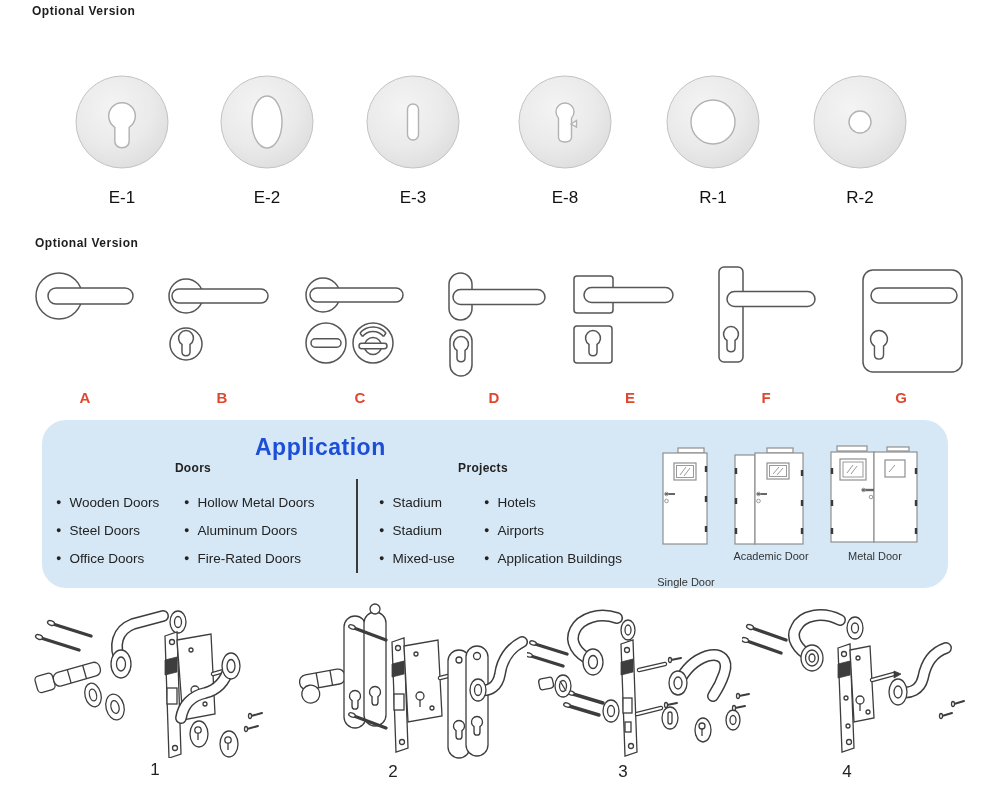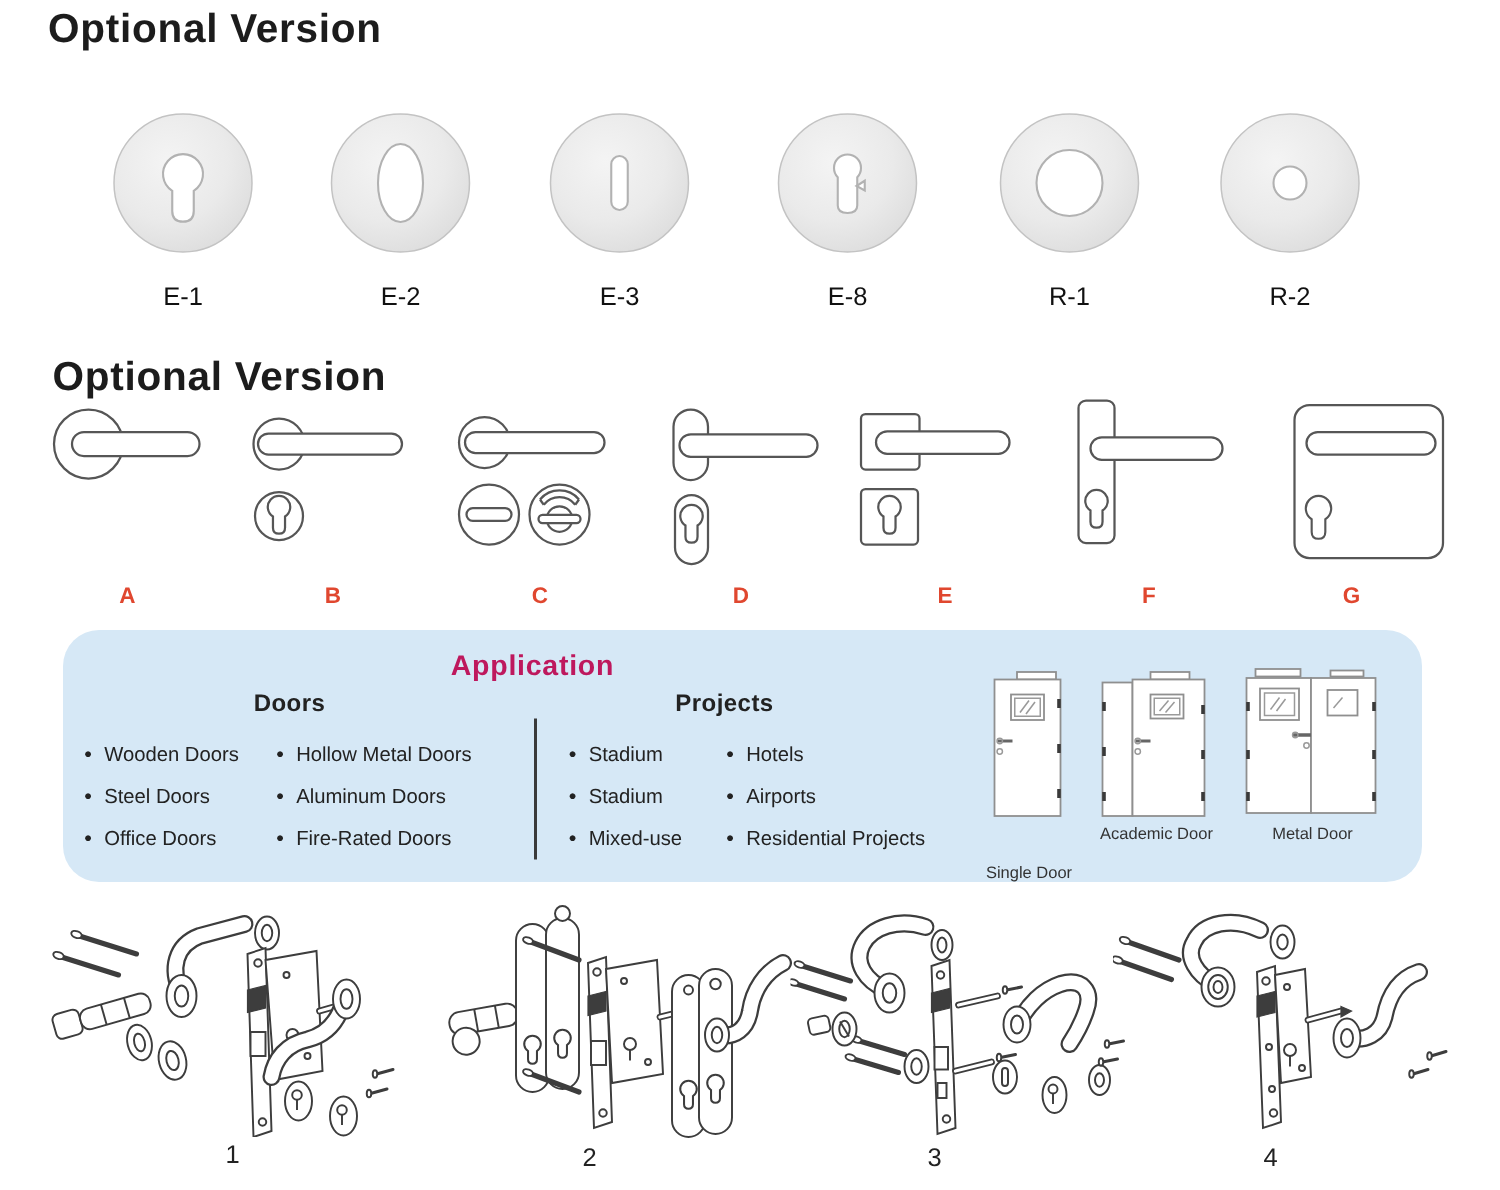--- a/index.html
+++ b/index.html
@@ -1,24 +1,24 @@
 <!DOCTYPE html>
 <html><head>
 <meta charset="utf-8">
 <style>
   html,body{margin:0;padding:0;background:#fff;}
   body{width:1000px;height:793px;position:relative;overflow:hidden;
        font-family:"Liberation Sans",sans-serif;}
   .abs{position:absolute;}
-  .h-title{font-weight:700;font-size:27px;color:#1c1c1c;letter-spacing:.5px;}
+  .h-title{font-weight:700;font-size:12px;color:#1c1c1c;letter-spacing:.5px;}
   .esc-label{font-size:17px;color:#111;text-align:center;}
   .ver-label{font-weight:700;font-size:15px;color:#e0472f;text-align:center;}
   .app-box{background:#d6e8f6;border-radius:24px;}
-  .app-title{font-weight:700;font-size:19px;letter-spacing:.5px;color:#be185d;text-align:center;}
-  .app-sub{font-weight:700;font-size:16px;letter-spacing:.3px;color:#222;text-align:center;}
+  .app-title{font-weight:700;font-size:23px;letter-spacing:.5px;color:#1d4ed8;}
+  .app-sub{font-weight:700;font-size:12px;letter-spacing:.3px;color:#222;text-align:center;}
   ul.blist{list-style:none;margin:0;padding:0;font-size:13.5px;color:#222;}
   ul.blist li{height:28px;display:flex;align-items:center;gap:8px;white-space:nowrap;}
   ul.blist .bl{font-size:9px;line-height:1;}
   .divider{width:2px;background:#3a3a3a;}
   .door-label{font-size:11px;color:#333;text-align:center;white-space:nowrap;}
   .num-label{font-size:17px;color:#222;text-align:center;}
   
   .disc{fill:url(#discG);stroke:#c3c3c3;stroke-width:1;}
   .hole{fill:#fff;stroke:#b2b2b2;stroke-width:1.4;}
   .ln{fill:#fff;stroke:#565656;stroke-width:1.5;}
@@ -220,21 +220,21 @@
   <li>
       <span class="bl">●</span>
       <span>Hotels</span>
     </li>
   <li>
       <span class="bl">●</span>
       <span>Airports</span>
     </li>
   <li>
       <span class="bl">●</span>
-      <span>Residential Projects</span>
+      <span>Application Buildings</span>
     </li>
 </ul>
 
 <div class="abs" style="left:660px;top:446px;">
   <svg width="52" height="102" viewBox="0 0 52 102">
     <rect class="dd" x="18" y="2" width="26" height="5"></rect>
     <rect class="dd" x="3" y="7" width="44" height="91"></rect>
     <rect class="dd" x="14" y="17" width="22" height="17"></rect>
     <rect class="ddl" x="16.5" y="19.5" width="17" height="12"></rect>
     <line class="ddl" x1="20" y1="29" x2="26" y2="21"></line>

